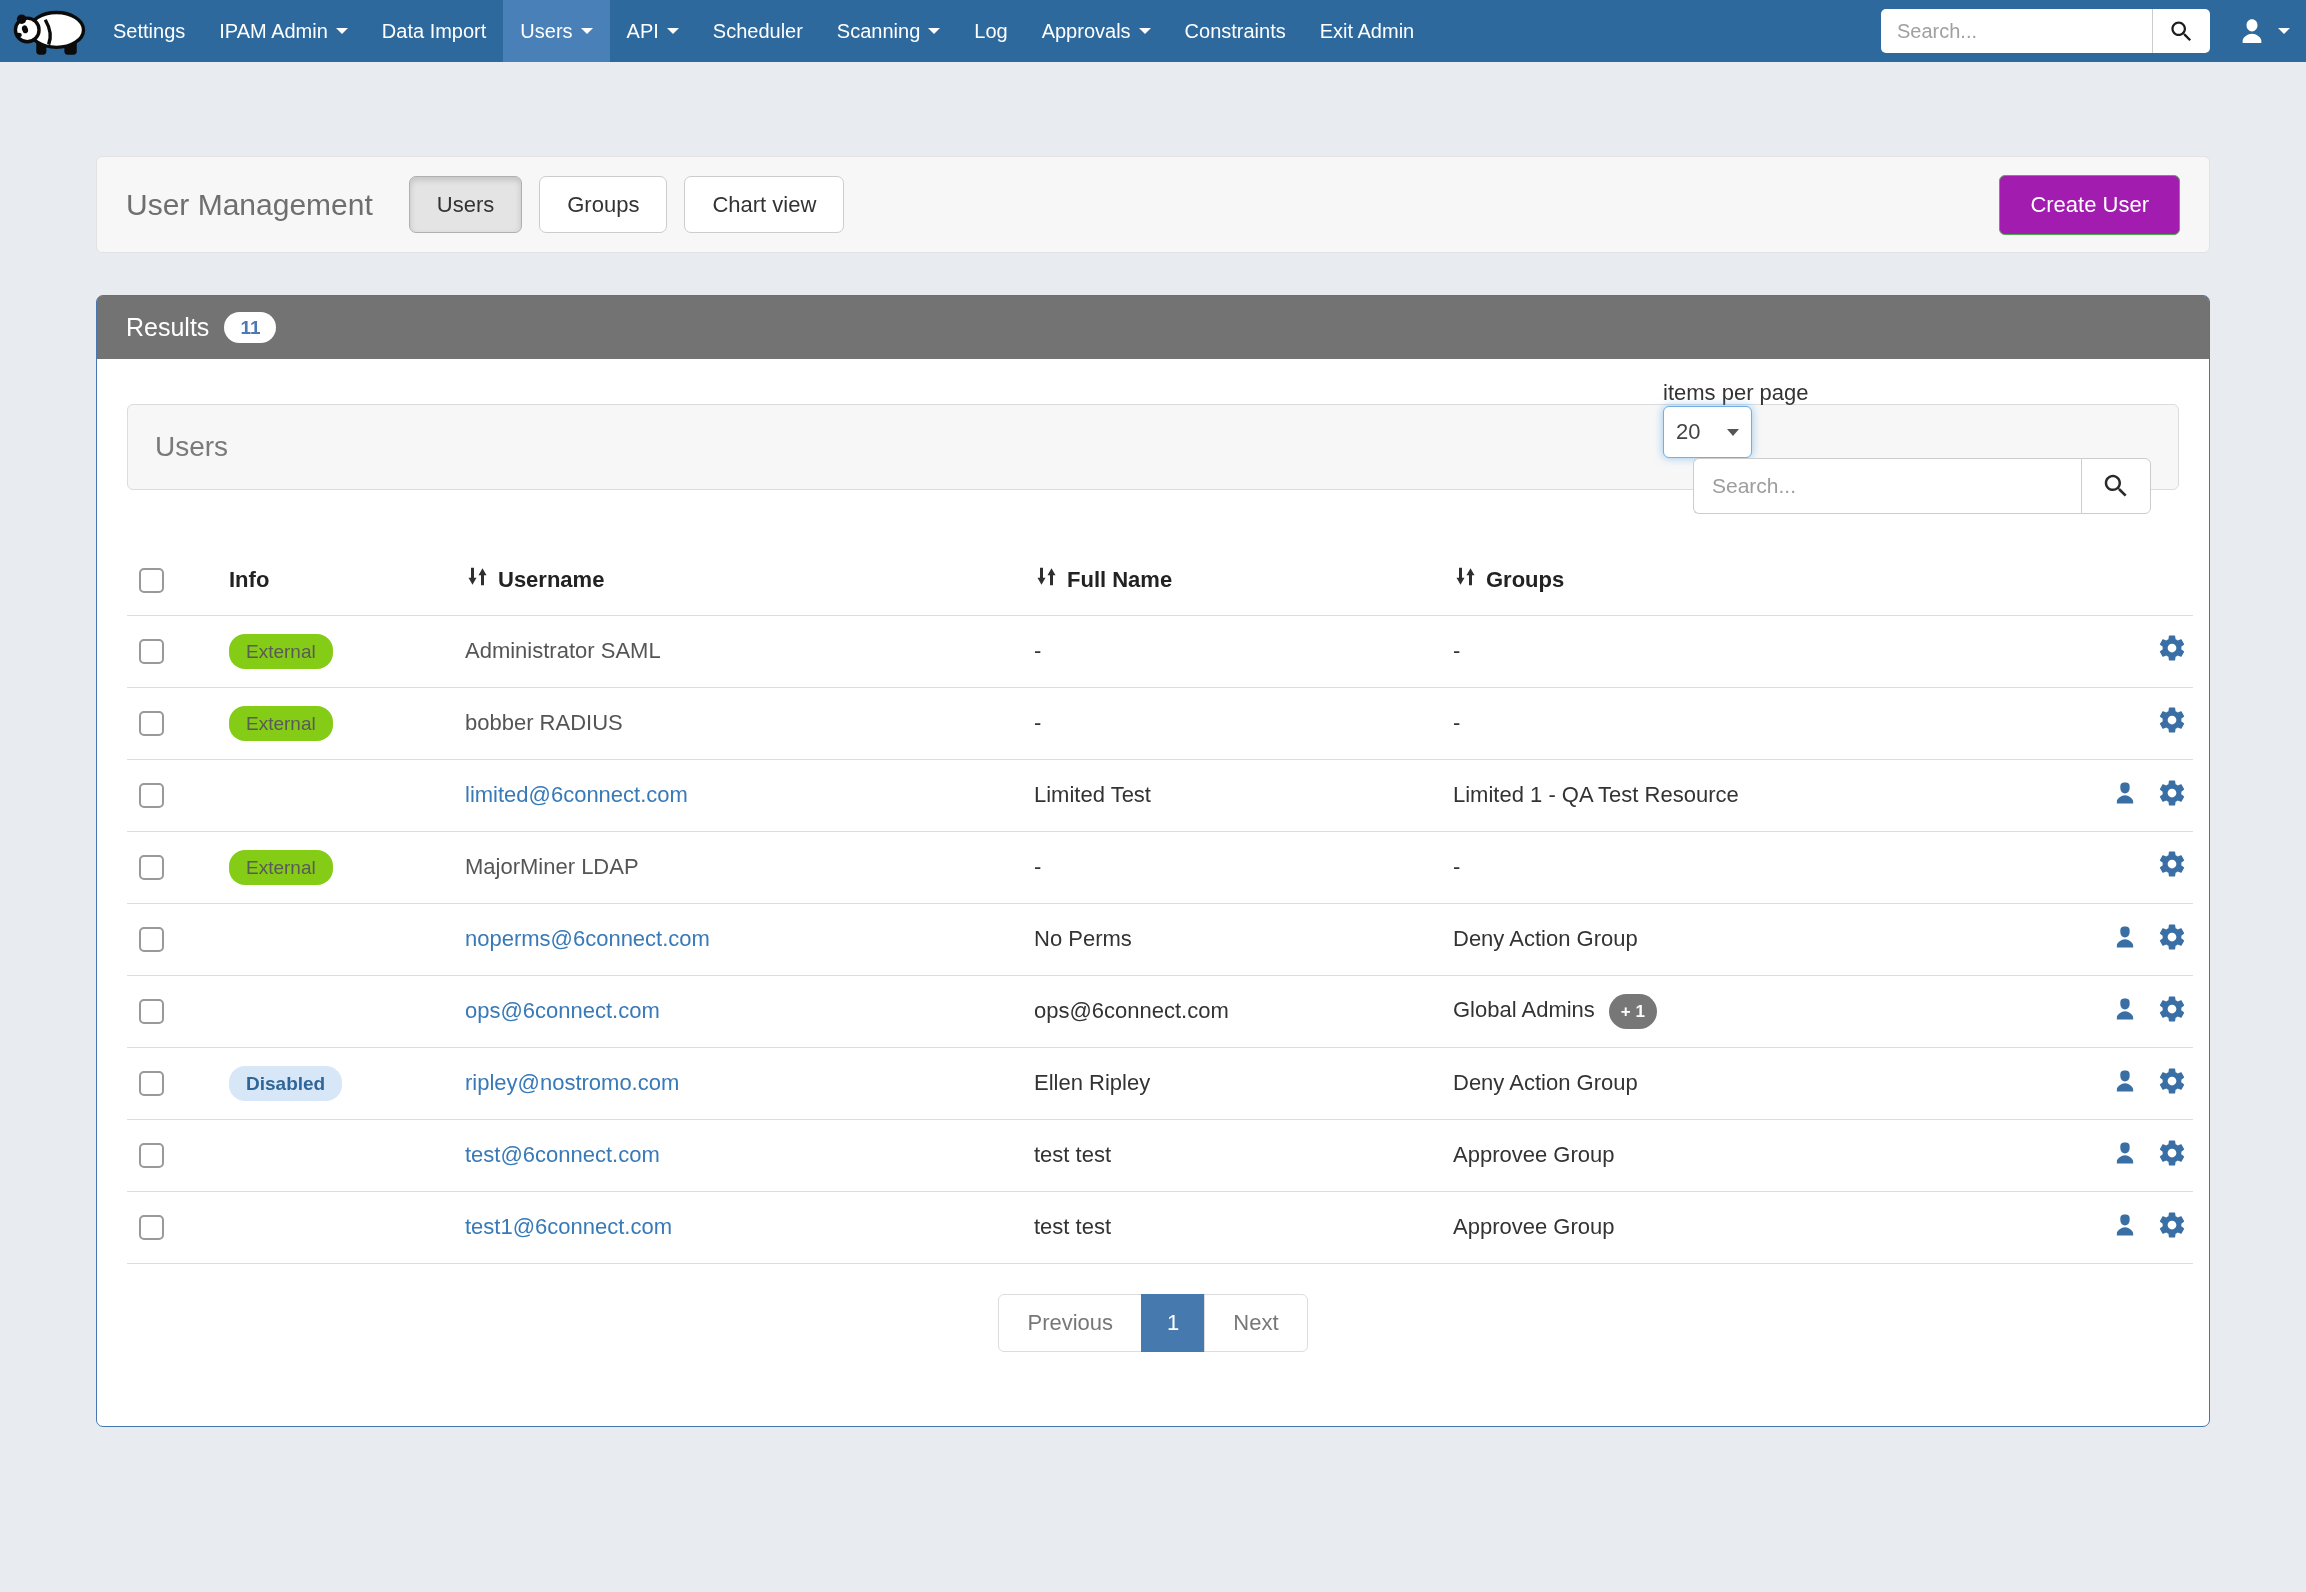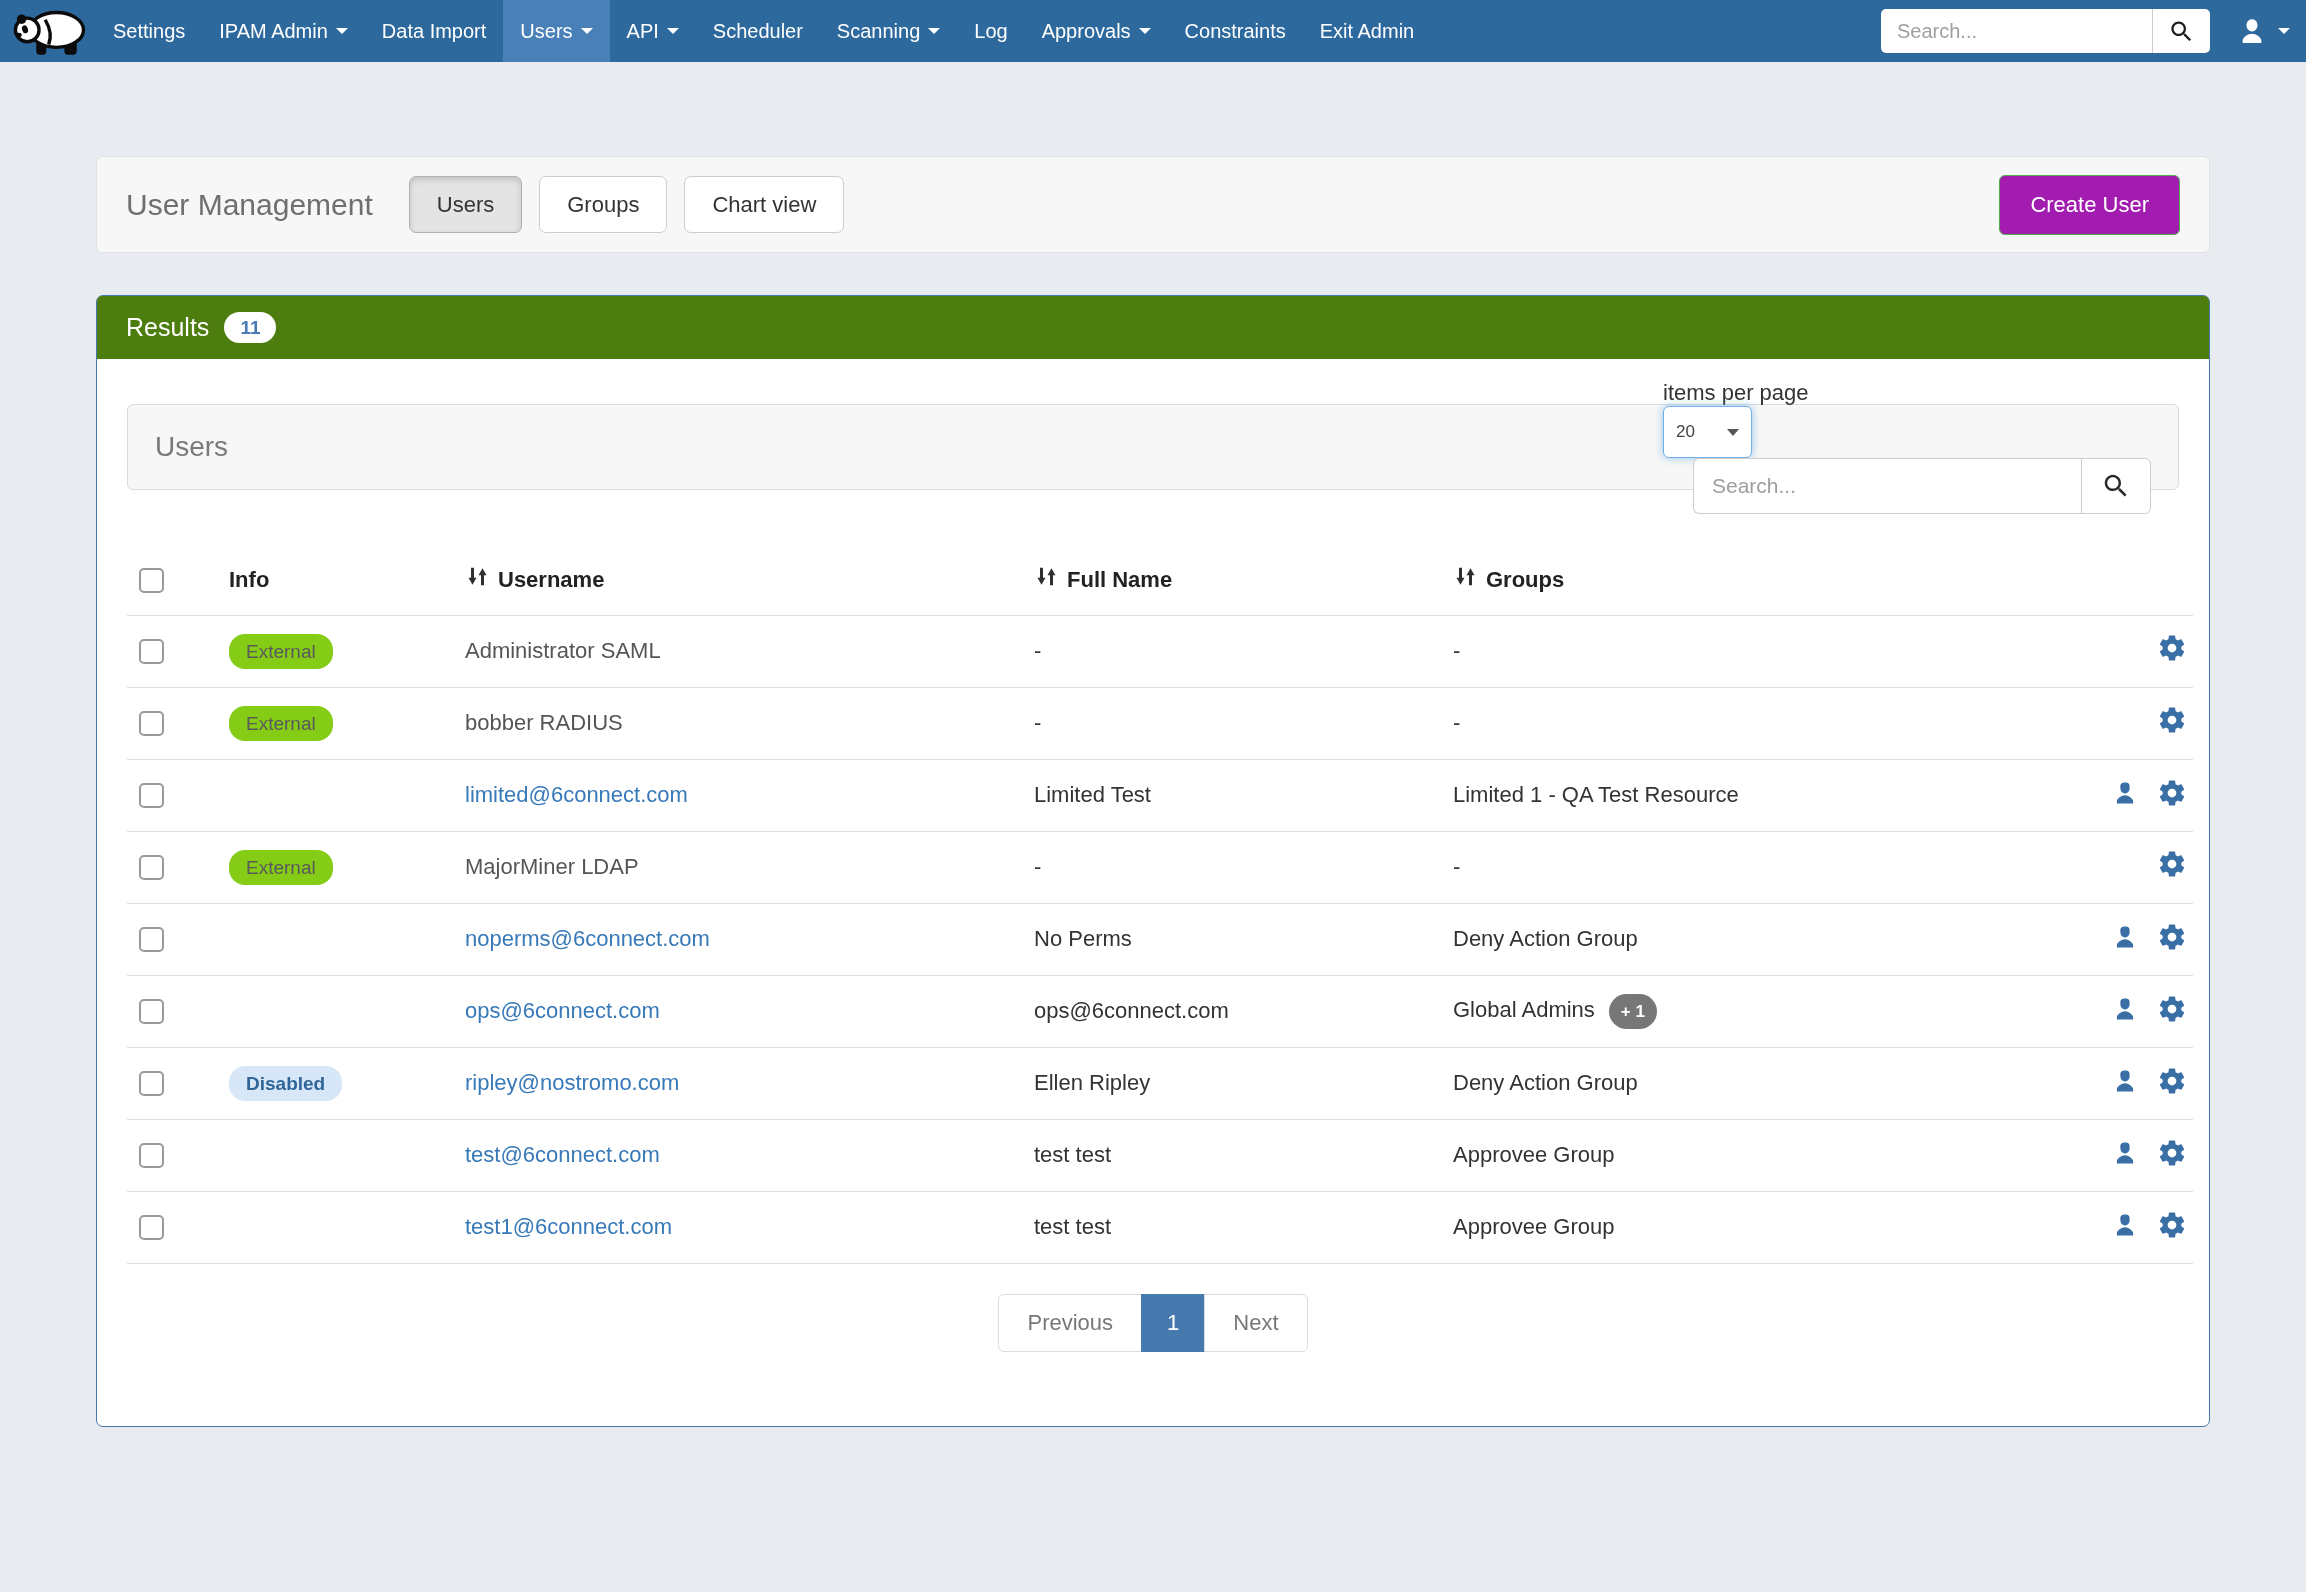--- a/index.html
+++ b/index.html
@@ -58,40 +58,40 @@
   }
   .btn-create {
     margin-left:auto; background:#a21caf; border:1px solid #4cae4c; color:#fff;
     font-size:22px; height:60px; padding:0 30px; border-radius:6px; cursor:pointer; font-family:inherit;
   }
   
   .results-card {
     margin-top:42px; background:#fff; border:1px solid #4678ad; border-radius:7px;
   }
   .results-header {
-    background:#4d7c0f; color:#fff; height:63px; border-radius:5px 5px 0 0;
+    background:#737373; color:#fff; height:63px; border-radius:5px 5px 0 0;
     display:flex; align-items:center; padding:0 29px; font-size:25px; gap:15px;
   }
   .results-badge {
     background:#fff; color:#4a7ab3; font-weight:bold; font-size:19px;
     border-radius:994px; padding:6px 16px; line-height:1;
   }
   .results-body { padding:45px 30px 74px; }
   
   .users-toolbar {
     background:#f7f7f7; border:1px solid #dcdcdc; border-radius:6px;
     height:86px; display:flex; align-items:center; padding:0 27px;
   }
   .toolbar-title { font-size:28px; color:#7a7a7a; }
   .toolbar-right { margin-left:auto; display:flex; align-items:flex-start;flex-direction:column; }
   .ipp-label { font-size:22px; color:#333; margin-right:12px; }
   .select {
     border:1px solid #ccc; border-radius:6px; background:#fff; cursor:pointer;
     display:flex; align-items:center; justify-content:space-between;
-    font-size:17px; color:#444; padding:0 12px;
+    font-size:22px; color:#444; padding:0 12px;
   }
   .select .caret-dark {
     border-left:6px solid transparent; border-right:6px solid transparent;
     border-top:7px solid #555;
   }
   .select.per-page {
     width:89px; height:52px; border-color:#6fb0e8;
     box-shadow:0 0 9px rgba(102,175,233,.7);
   }
   .select.filter { width:335px; height:56px; color:#666; margin-left:28px; padding:0 16px; }

